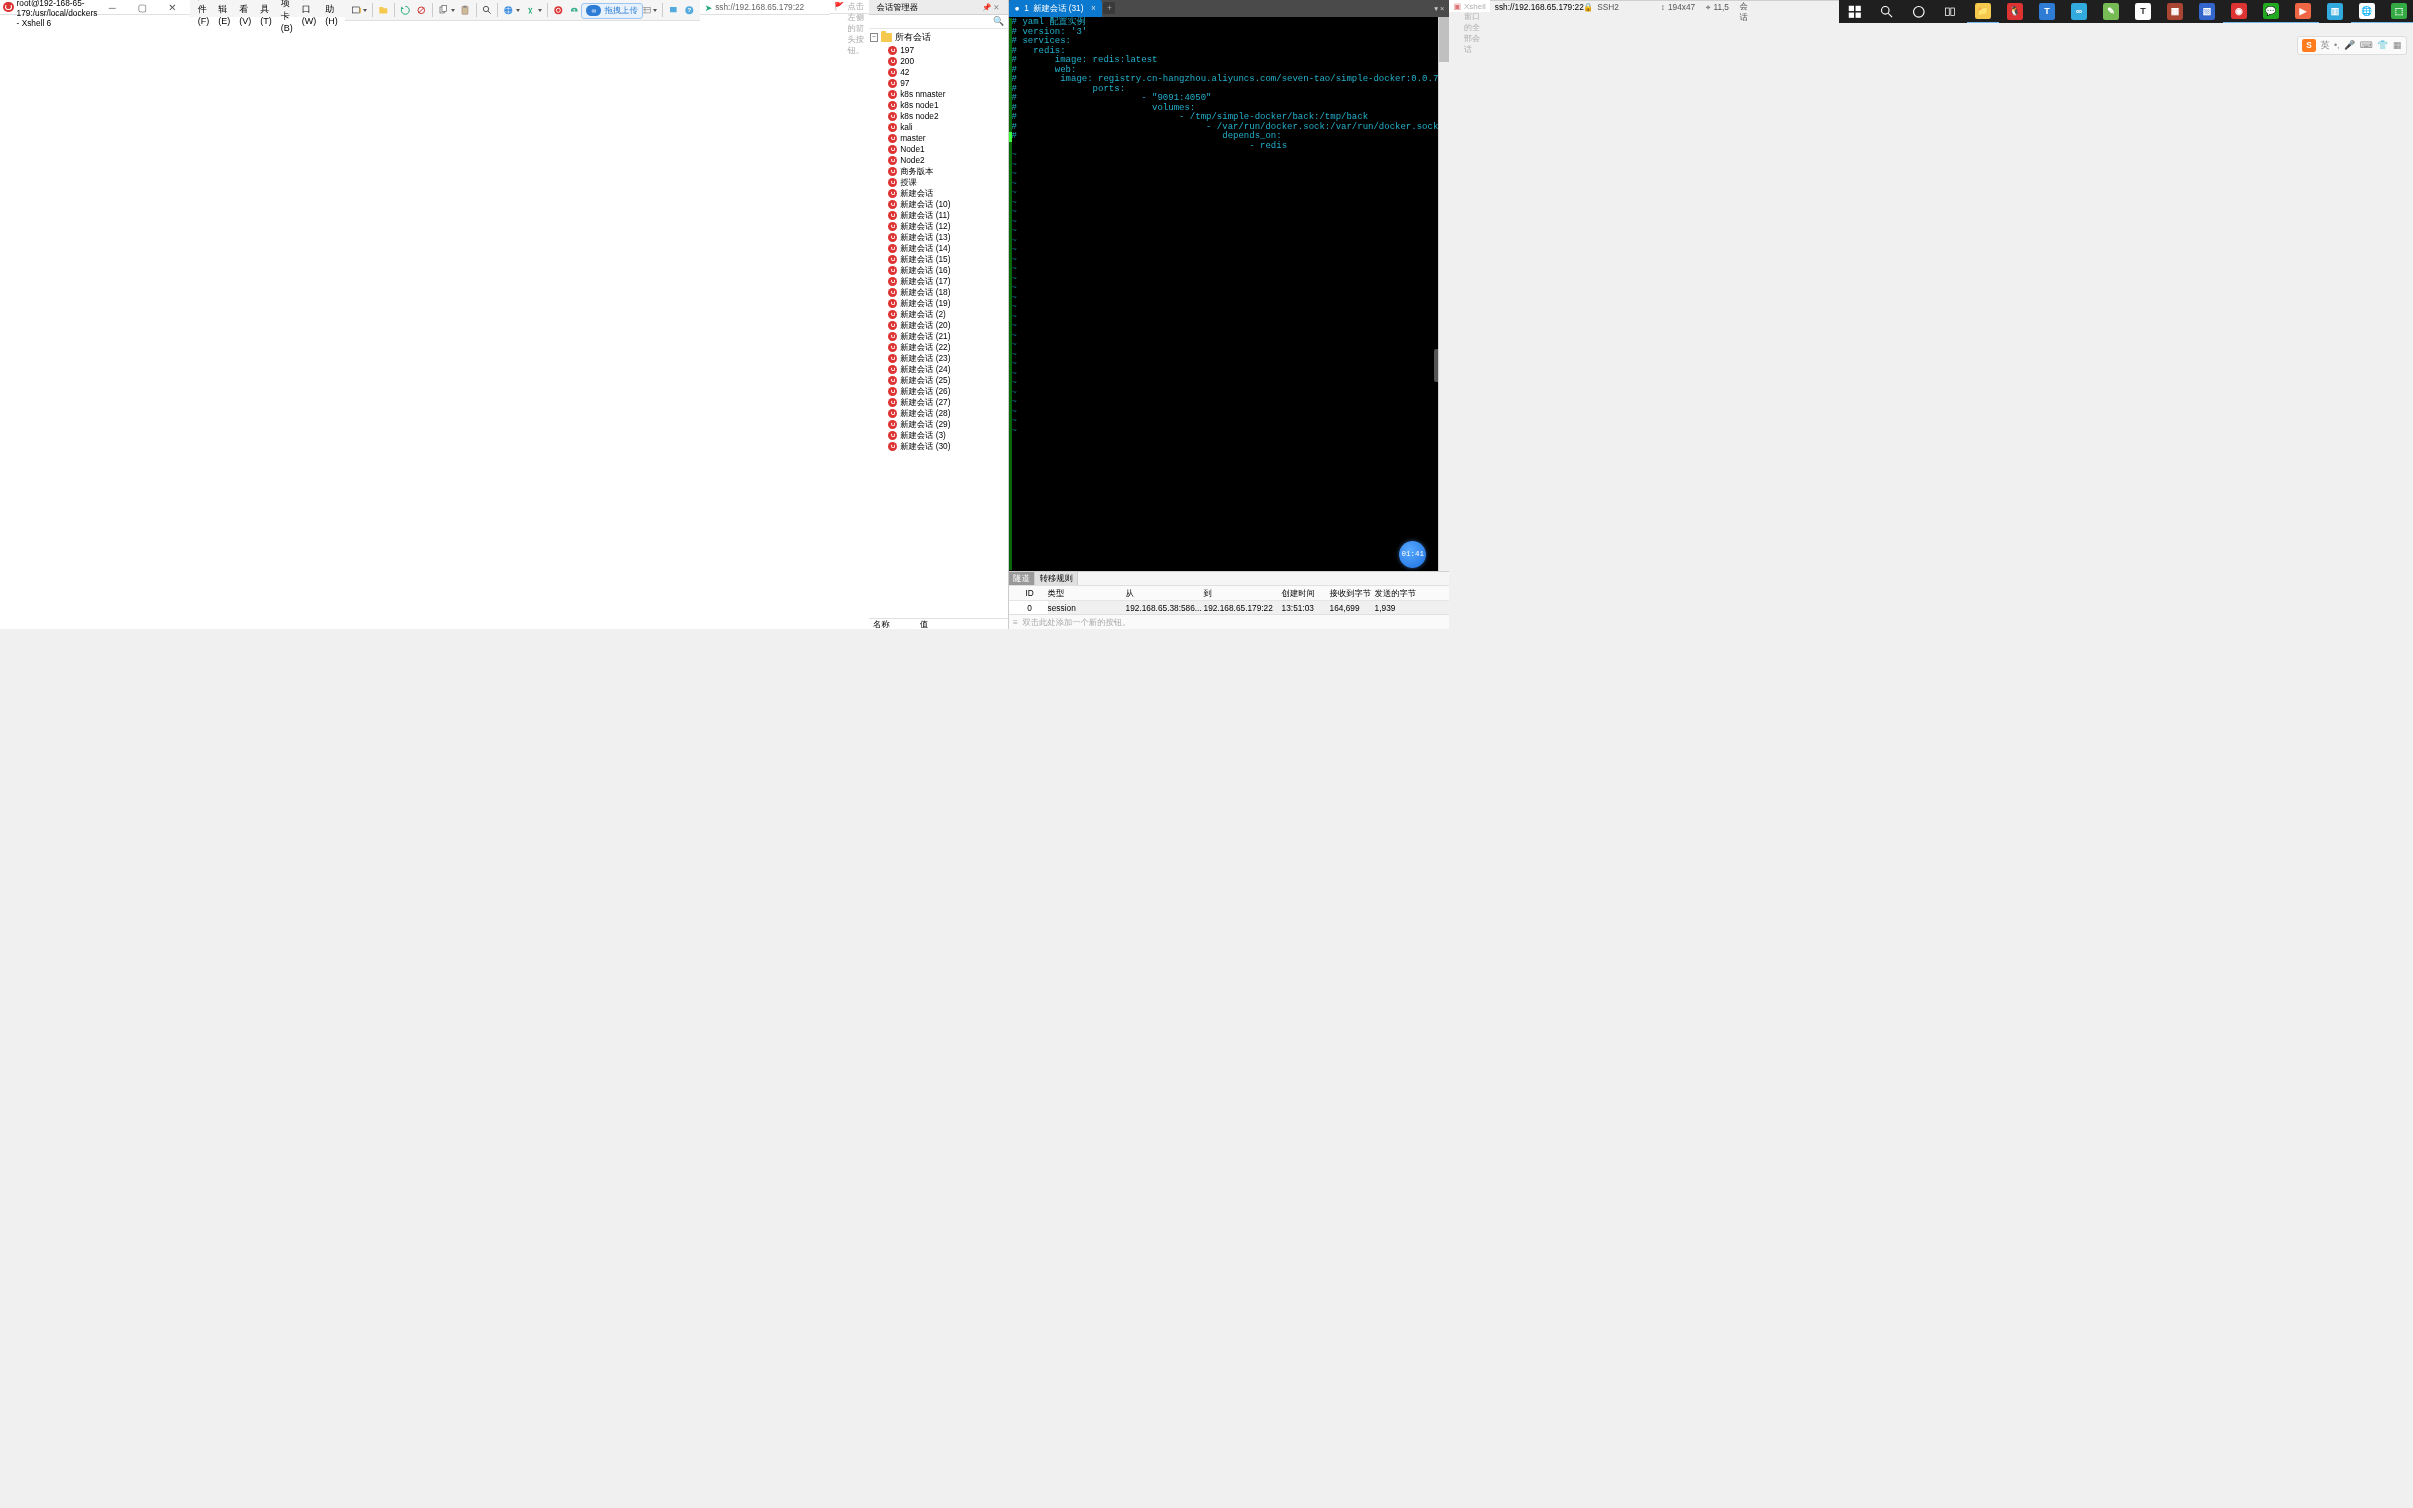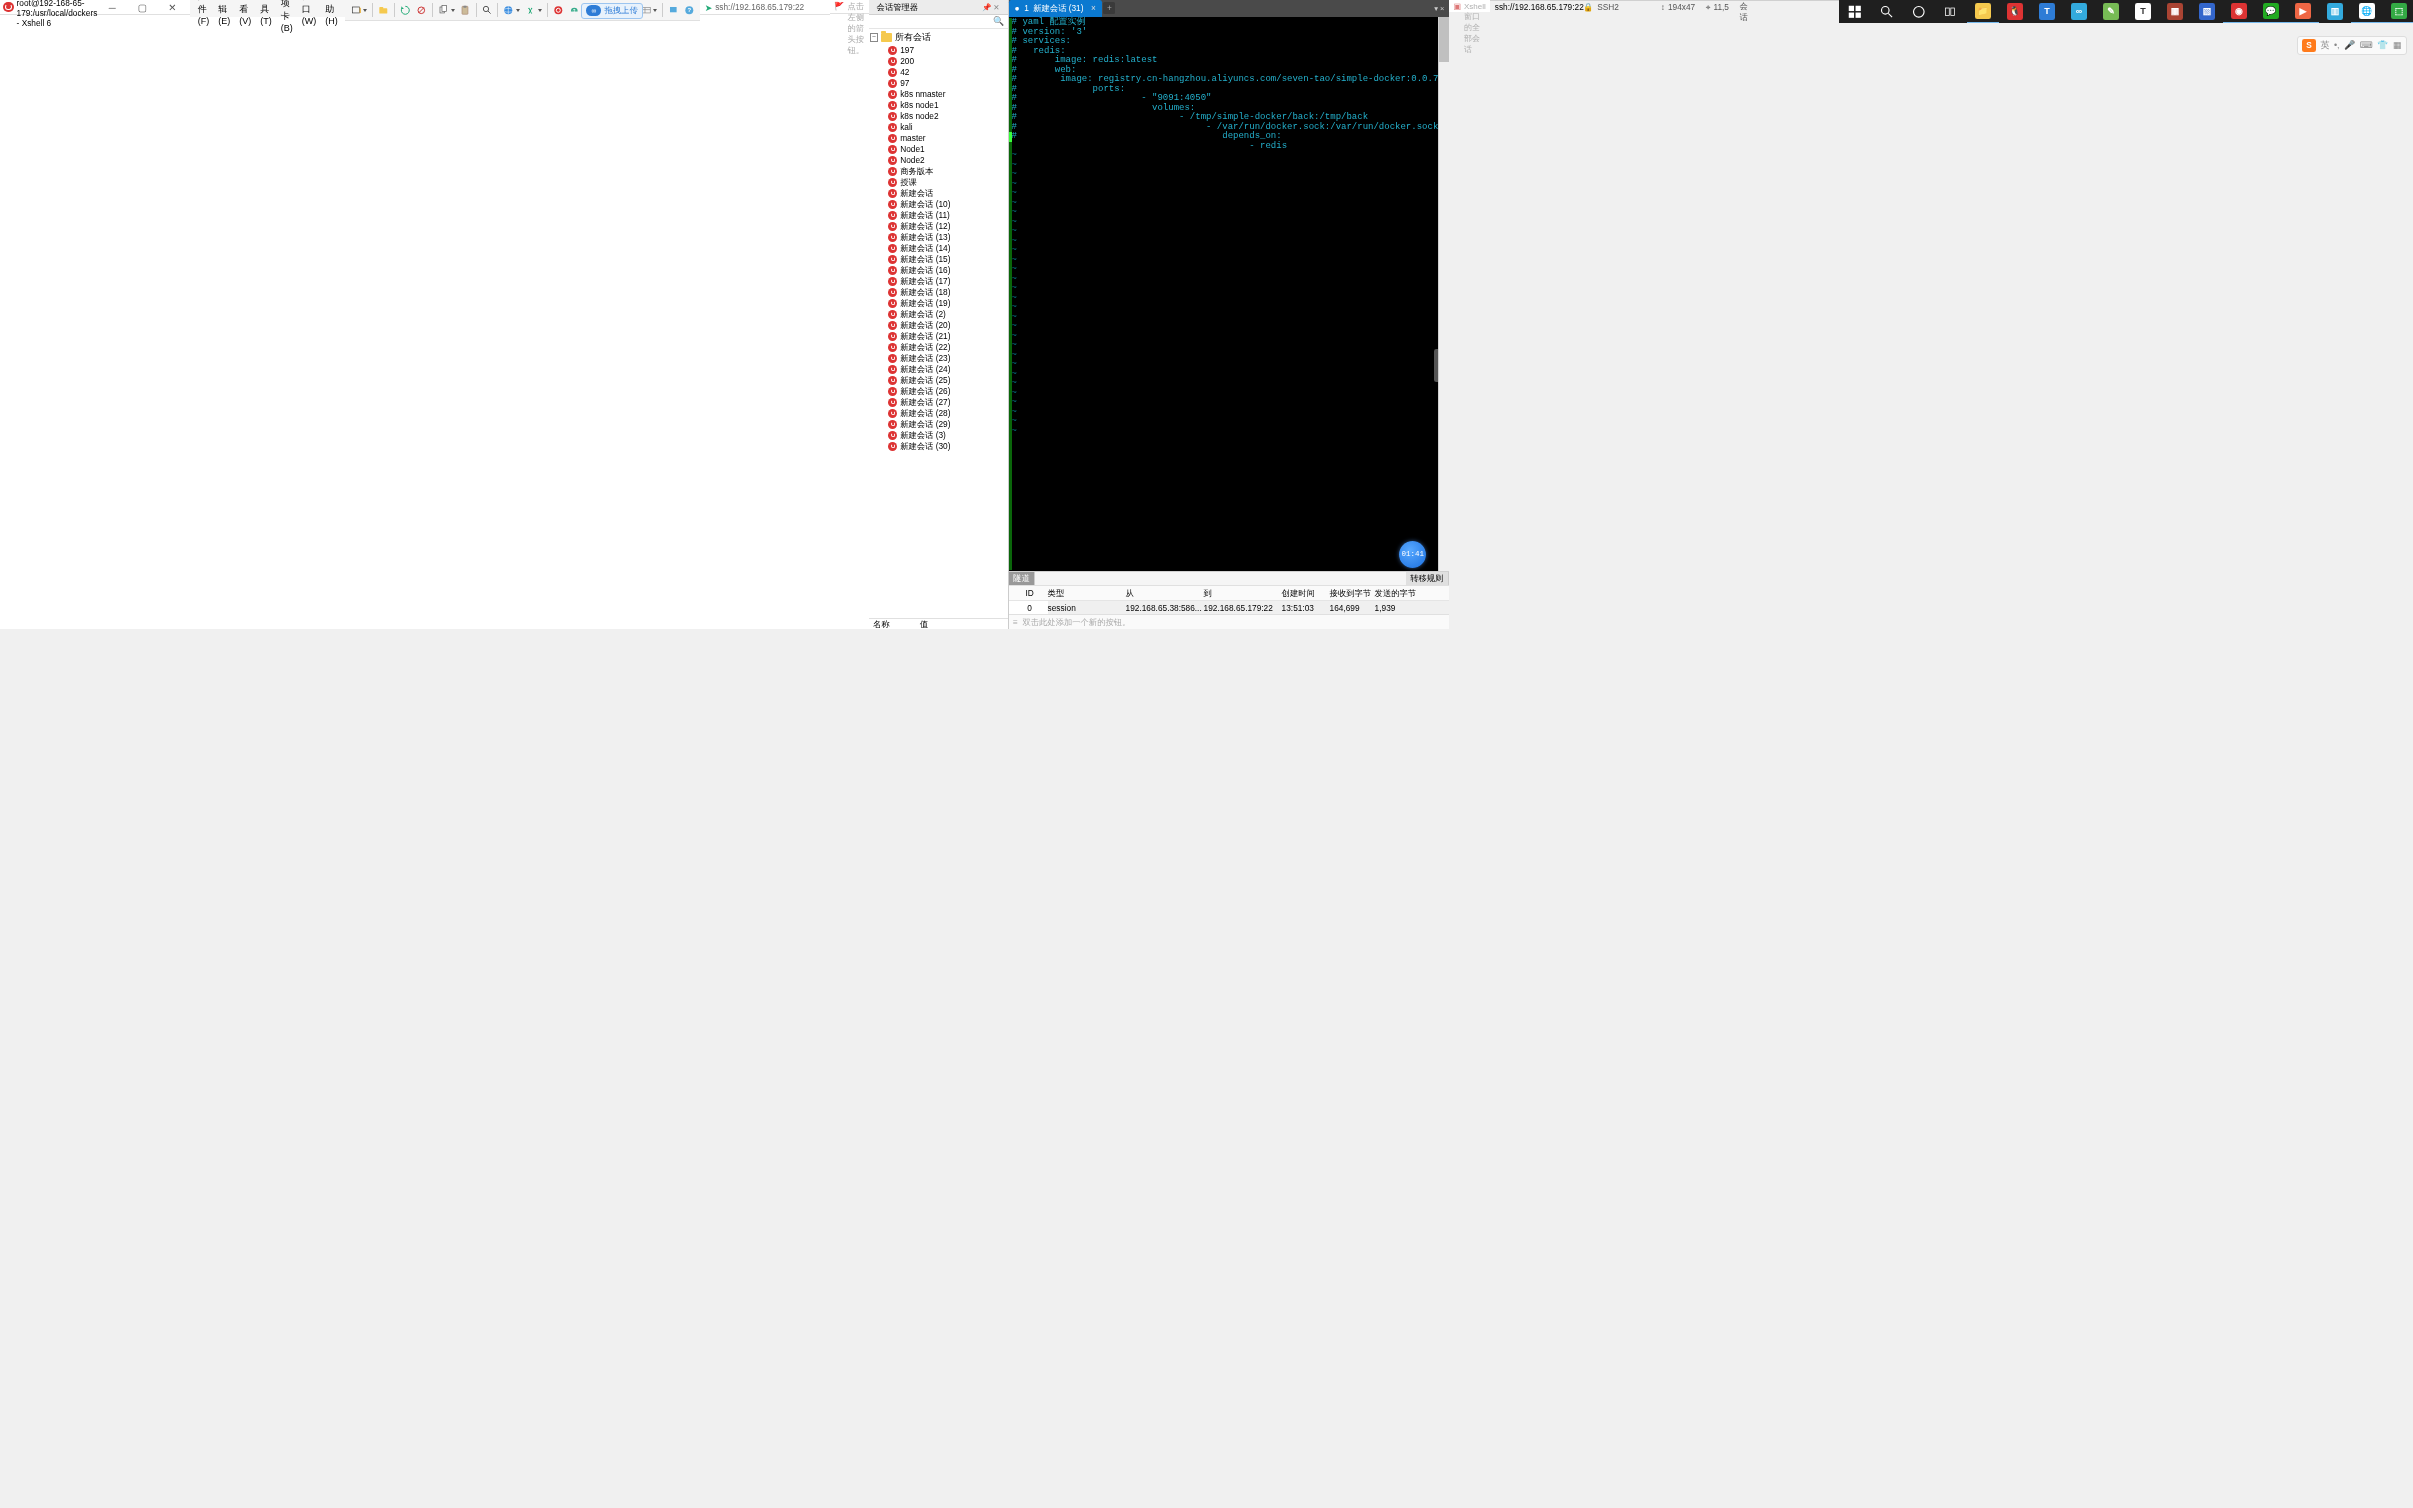--- a/index.html
+++ b/index.html
@@ -77,21 +77,21 @@
   .term-body { padding-left: 0px; }
   .term-line .tilde { color: #066f82; }
   .cursor-line { position: absolute; left: 572px; top: 104px; width: 0.8px; height: 10.6px; background: #fff; }
   
   .timer-badge { position: absolute; right: 12px; bottom: 3px; width: 27px; height: 27px; border-radius: 50%; background: radial-gradient(circle at 40% 35%, #59a9ff, #1a6fe0); color: #fff; display: flex; align-items: center; justify-content: center; font-size: 7.5px; box-shadow: 0 0 4.5px rgba(90,160,255,.5); z-index: 5; }
   
   .scroll-track { width: 10.6px; background: #f0f0f0; border-left: 0.8px solid #d0d0d0; position: relative; }
   .scroll-thumb { position: absolute; top: 0; left: 0; right: 0; height: 45px; background: #c0c0c0; }
   
   
-  .panel-header { height: 13.6px; background: #f5f5f5; border-top: 0.8px solid #d0d0d0; display: flex; align-items: center; font-size: 8.3px; justify-content: space-between; }
+  .panel-header { height: 13.6px; background: #f5f5f5; border-top: 0.8px solid #d0d0d0; display: flex; align-items: center; font-size: 8.3px; }
   .panel-header .ph-tab { padding: 0.8px 4.5px; background: #e0e0e0; border-right: 0.8px solid #ccc; }
   .panel-header .ph-tab.active { background: #999; color: #fff; }
   
   .transfer-table { border-top: 0.8px solid #e0e0e0; }
   .transfer-table .thead, .transfer-table .trow { display: flex; font-size: 8.3px; padding: 1.5px 3px; }
   .transfer-table .thead { background: #fafafa; border-bottom: 0.8px solid #e5e5e5; }
   .transfer-table .col-id { width: 36px; text-align: center; }
   .transfer-table .col-type { width: 78px; }
   .transfer-table .col-from { width: 78px; }
   .transfer-table .col-to { width: 78px; }

